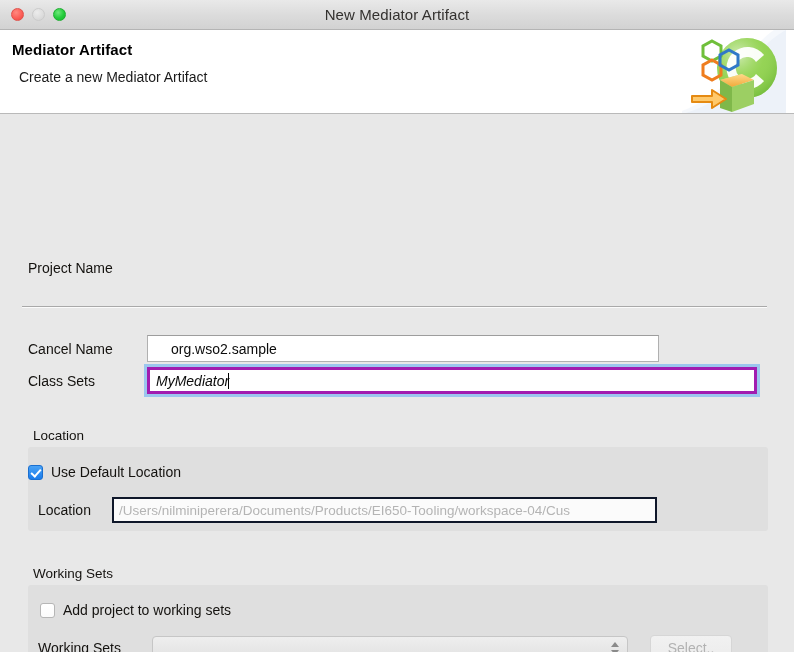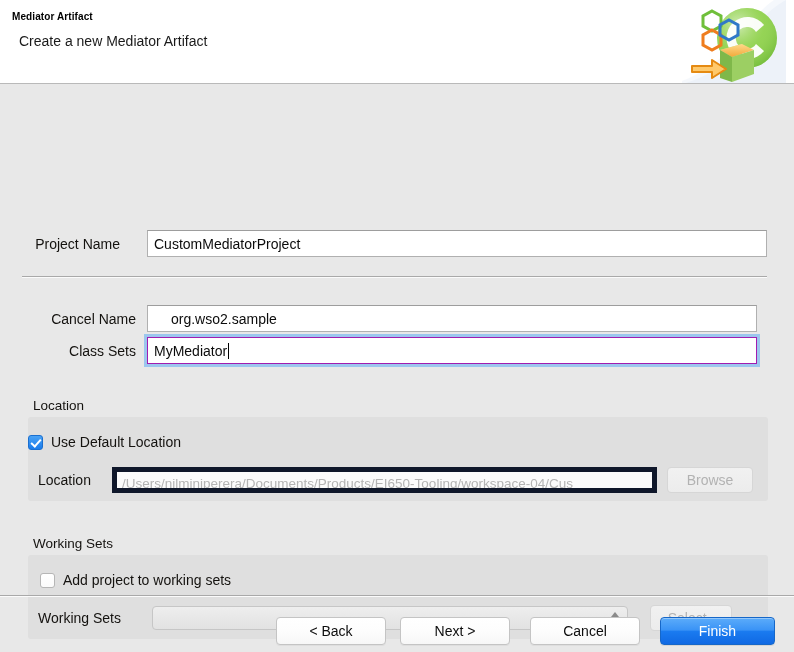--- a/index.html
+++ b/index.html
@@ -76,21 +76,21 @@
   .header {
     position: relative;
     flex: 0 0 84px;
     background: #ffffff;
     border-bottom: 1px solid #b9b9b9;
     box-sizing: border-box;
     padding: 11px 0 0 12px;
     overflow: hidden;
   }
   .header-title {
-    font-size: 10px;
+    font-size: 15px;
     font-weight: bold;
     color: #000;
     letter-spacing: 0.1px;
   }
   .header-sub {
     margin-top: 11px;
     margin-left: 7px;
     font-size: 14px;
     color: #1a1a1a;
   }
@@ -110,41 +110,41 @@
   }
 
   .row {
     position: absolute;
     display: flex;
     align-items: center;
   }
   .flabel {
     font-size: 14px;
     color: #14120f;
-    text-align: right;
     user-select: none;
   }
 
   .tinput {
     box-sizing: border-box;
     background: #ffffff;
     border: 1px solid #b0b0b0;
     border-top-color: #9d9d9d;
     font-family: "Liberation Sans", sans-serif;
     font-size: 14px;
     color: #0b0b0b;
     padding: 0 6px;
     height: 27px;
     line-height: 25px;
     outline: none;
     border-radius: 0;
   }
   .tinput.focused {
-    border: 1px solid #a21caf;
+    border: 3px solid #a21caf;
     box-shadow: 0 0 0 3px #9cc6ee;
+    font-style: italic;
   }
   .caret {
     position: absolute;
     width: 1px;
     background: #000;
     height: 16px;
   }
 
   .hsep {
     position: absolute;
@@ -203,21 +203,21 @@
   .cblabel {
     font-size: 14px;
     color: #14120f;
     user-select: none;
   }
 
   
   .rofield {
     box-sizing: border-box;
     background: #fbfbfb;
-    border: 5px solid #0f172a;
+    border: 2px solid #0f172a;
     height: 26px;
     line-height: 24px;
     font-size: 13.5px;
     color: #b4b4b4;
     padding: 0 5px;
     overflow: hidden;
     white-space: nowrap;
     user-select: none;
   }
 
@@ -289,20 +289,28 @@
     right: 0;
     bottom: 0;
     height: 70px;
   }
 </style>
 </head>
 <body>
 
 <div class="window">
 
+  <div class="titlebar">
+    <div class="traffic">
+      <div class="light close"></div>
+      <div class="light min"></div>
+      <div class="light max"></div>
+    </div>
+    <div class="titlebar-title">New Mediator Artifact</div>
+  </div>
 
   <div class="header">
     <div class="header-title">Mediator Artifact</div>
     <div class="header-sub">Create a new Mediator Artifact</div>
 
     <svg class="header-icon" viewBox="0 0 104 96">
 
       <path d="M104 6 C104 6 88 14 76 30 C64 46 54 62 36 74 C22 83 8 88 0 90 L0 96 L104 96 Z" fill="#e3ebf6" opacity="0.75"></path>
       <path d="M104 0 C92 4 80 14 70 28 C58 45 46 60 28 72 C18 79 8 84 0 87 L0 96 L104 96 Z" fill="#eef3fa" opacity="0.6"></path>
 
@@ -334,28 +342,27 @@
       <polygon points="38,56 50,63 50,88 38,84" fill="#7fb84a"></polygon>
 
       <path d="M10 72 L30 72 L30 66 L44 75 L30 84 L30 78 L10 78 Z" fill="#ffc96b" stroke="#e58a12" stroke-width="2" stroke-linejoin="round"></path>
     </svg>
   </div>
 
   <div class="body">
 
     <div class="row" style="left:28px; top:146px; width:739px;">
       <div class="flabel" style="width:92px;">Project Name</div>
-      <input class="tinput" type="text" style="margin-left: 27px; width: 620px;" value="CustomMediatorProject">
     </div>
 
     <div class="hsep" style="left:22px; top:192px; width:745px;"></div>
 
     <div class="row" style="left:28px; top:221px; width:739px;">
       <div class="flabel" style="width:108px;">Cancel Name</div>
-      <input class="tinput" type="text" style="margin-left: 11px; width: 610px; padding-left: 23px;" value="org.wso2.sample">
+      <input class="tinput" type="text" style="margin-left: 11px; width: 512px; padding-left: 23px;" value="org.wso2.sample">
     </div>
 
     <div class="row" style="left:28px; top:253px; width:739px;">
       <div class="flabel" style="width:108px;">Class Sets</div>
       <div style="position:relative; margin-left:11px;">
         <input class="tinput focused" type="text" style="width: 610px;" value="MyMediator">
         <div class="caret" id="class-caret" style="left: 81.1406px; top: 6px;"></div>
       </div>
     </div>
 
@@ -363,21 +370,20 @@
     <div class="groupbox" style="left:28px; top:333px; width:740px; height:84px;"></div>
 
     <div class="cbwrap" style="left:28px; top:350px;">
       <div class="cbox on"></div>
       <div class="cblabel">Use Default Location</div>
     </div>
 
     <div class="row" style="left:38px; top:383px; width:730px;">
       <div class="flabel" style="width:68px; text-align:left;">Location</div>
       <div class="rofield" style="margin-left:6px; width:545px;">/Users/nilminiperera/Documents/Products/EI650-Tooling/workspace-04/Cus</div>
-      <div class="btn disabled" style="margin-left:10px; width:86px; height:26px;">Browse</div>
     </div>
 
     <div class="grouplabel" style="left:33px; top:452px;">Working Sets</div>
     <div class="groupbox" style="left:28px; top:471px; width:740px; height:84px;"></div>
 
     <div class="cbwrap" style="left:40px; top:488px;">
       <div class="cbox off"></div>
       <div class="cblabel">Add project to working sets</div>
     </div>
 
@@ -388,23 +394,15 @@
         <span class="combo-arrows">
           <span class="chev up"></span>
           <span class="chev down"></span>
         </span>
       </div>
       <div class="btn disabled" style="margin-left:22px; width:82px; height:26px;">Select..</div>
     </div>
 
     <div class="hsep" style="left:0px; top:468px; width:0px;"></div>
 
-    <div class="footer">
-      <div class="hsep" style="left:0px; top:13px; width:794px;"></div>
-
-      <div class="btn plain" style="position:absolute; left:276px; top:35px; width:110px; height:28px;">&lt; Back</div>
-      <div class="btn plain" style="position:absolute; left:400px; top:35px; width:110px; height:28px;">Next &gt;</div>
-      <div class="btn plain" style="position:absolute; left:530px; top:35px; width:110px; height:28px;">Cancel</div>
-      <div class="btn primary" style="position:absolute; left:660px; top:35px; width:115px; height:28px;">Finish</div>
-    </div>
 
   </div>
 </div>
 
 </body></html>

